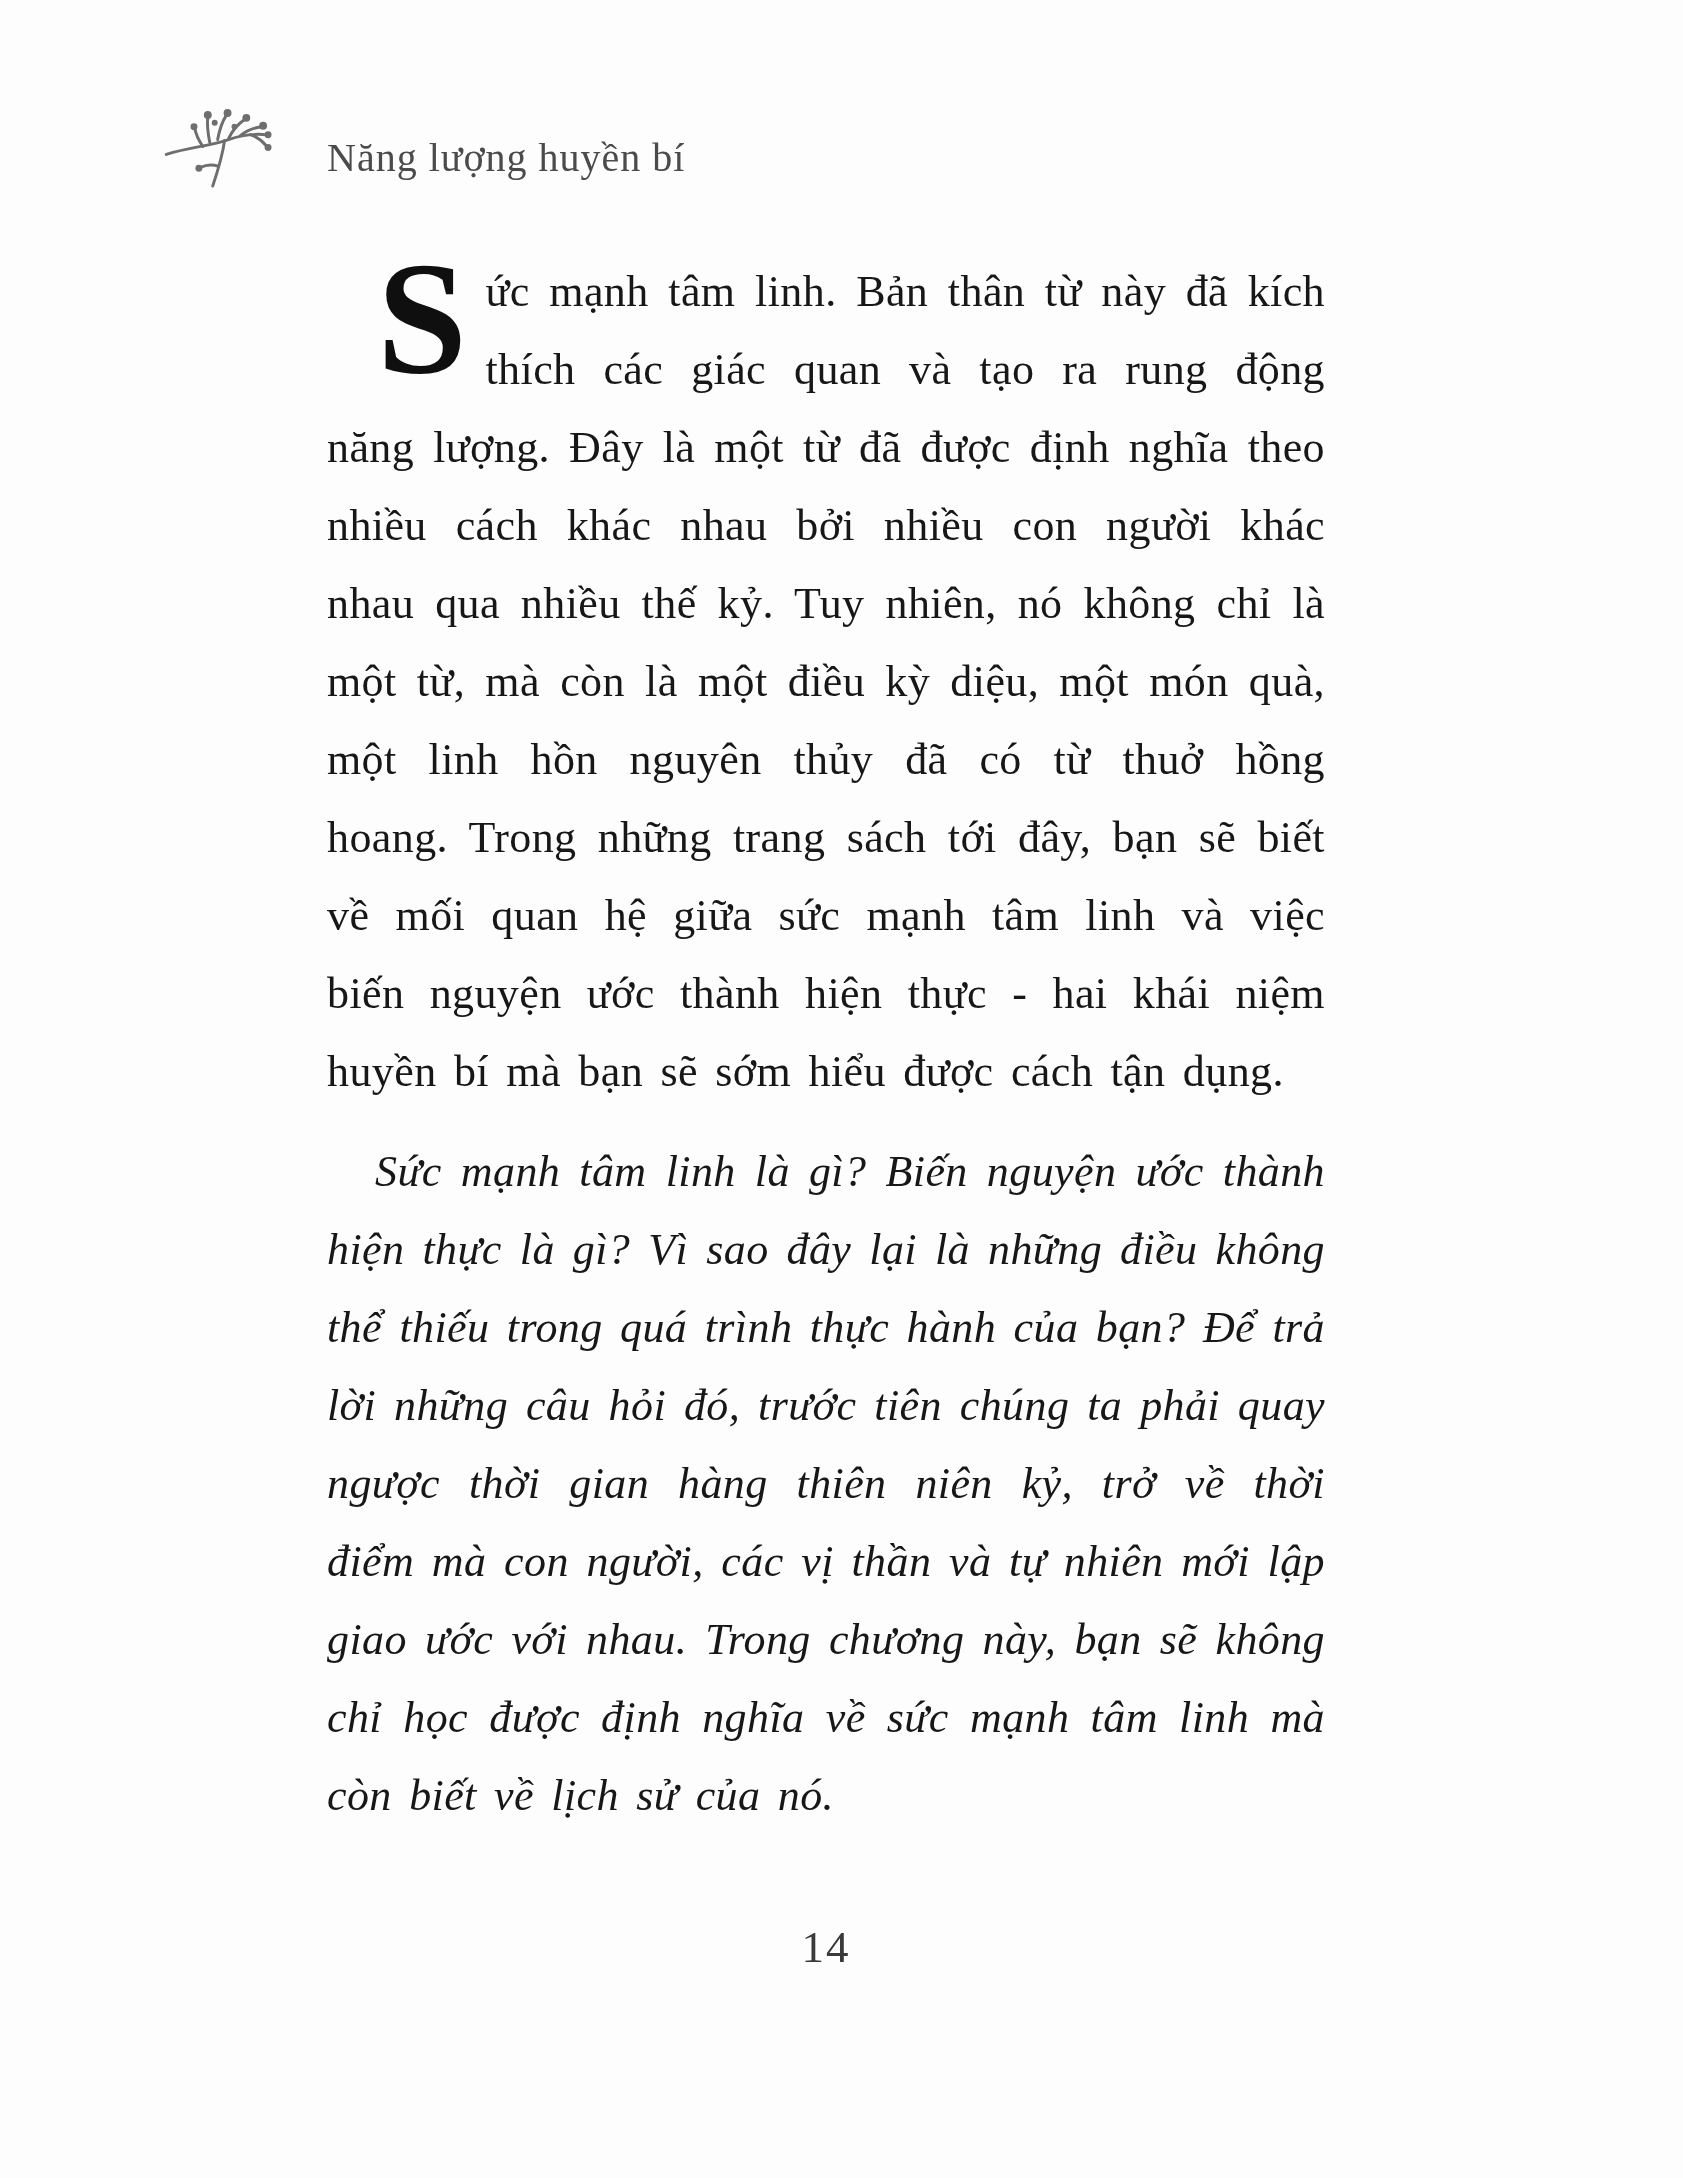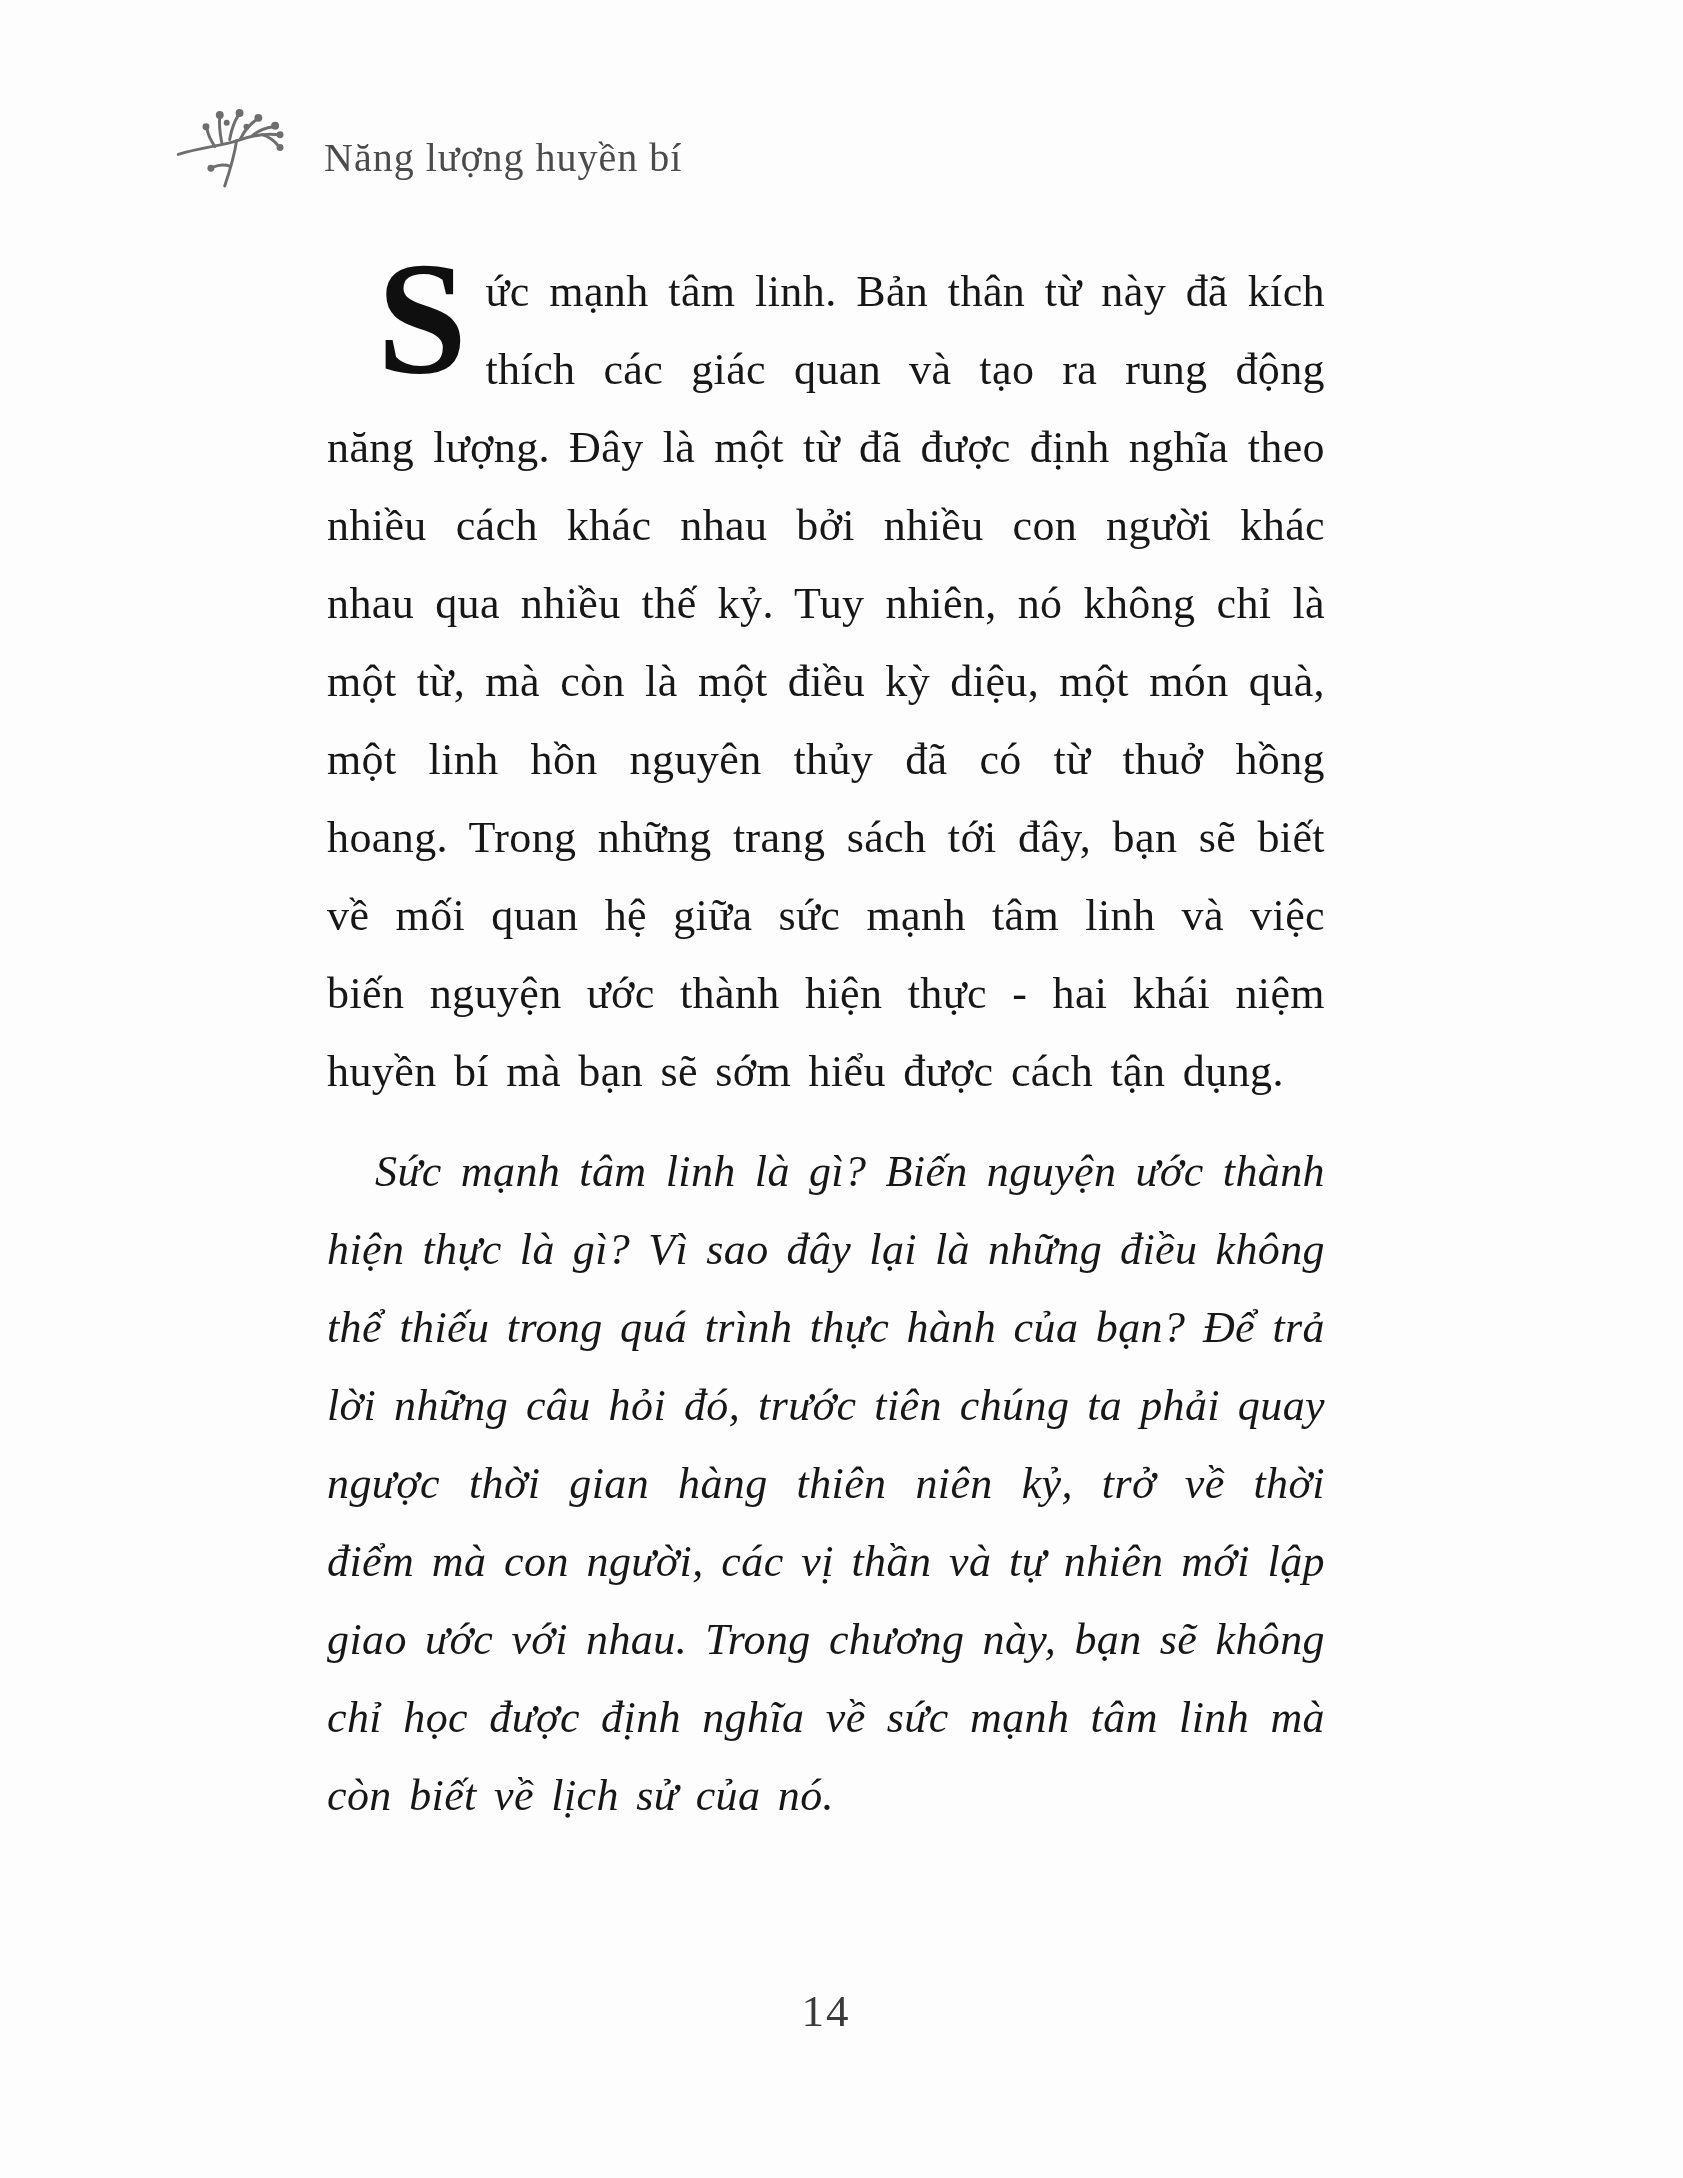--- a/index.html
+++ b/index.html
@@ -6,22 +6,22 @@
   .page {
     position:relative;
     width:1683px; height:2178px;
     margin:0 auto;
     background:#fdfdfd;
     overflow:hidden;
   }
 
   
   .header {
-    position:absolute; left:175px; top:107px;
-    display:flex; align-items:center; gap:12px;
+    position:absolute; left:163px; top:107px;
+    display:flex; align-items:center; gap:27px;
   }
   .branch-icon svg { display:block; }
   .header-title {
     font-family:"Liberation Serif","DejaVu Serif",serif;
     font-size:40px; color:#4b4b4b; letter-spacing:1px;
     padding-top:18px;
   }
 
   
   .body-text {
@@ -34,21 +34,21 @@
   .dropcap {
     float:left;
     font-size:162px; line-height:117px; font-weight:600;
     margin:6px 18px 4px 50px;
     color:#0f0f0f;
   }
   .para-second { margin-top:22px; text-indent:48px;font-style:italic; }
 
   
   .page-number {
-    position:absolute; left:327px; top:1985px; width:998px;
+    position:absolute; left:327px; top:1921px; width:998px;
     text-align:center;
     font-family:"Liberation Serif","DejaVu Serif",serif;
     font-size:45px; color:#3a3a3a; letter-spacing:2px;
   }
 </style>
 </head>
 <body>
 
 <div class="page">
 

